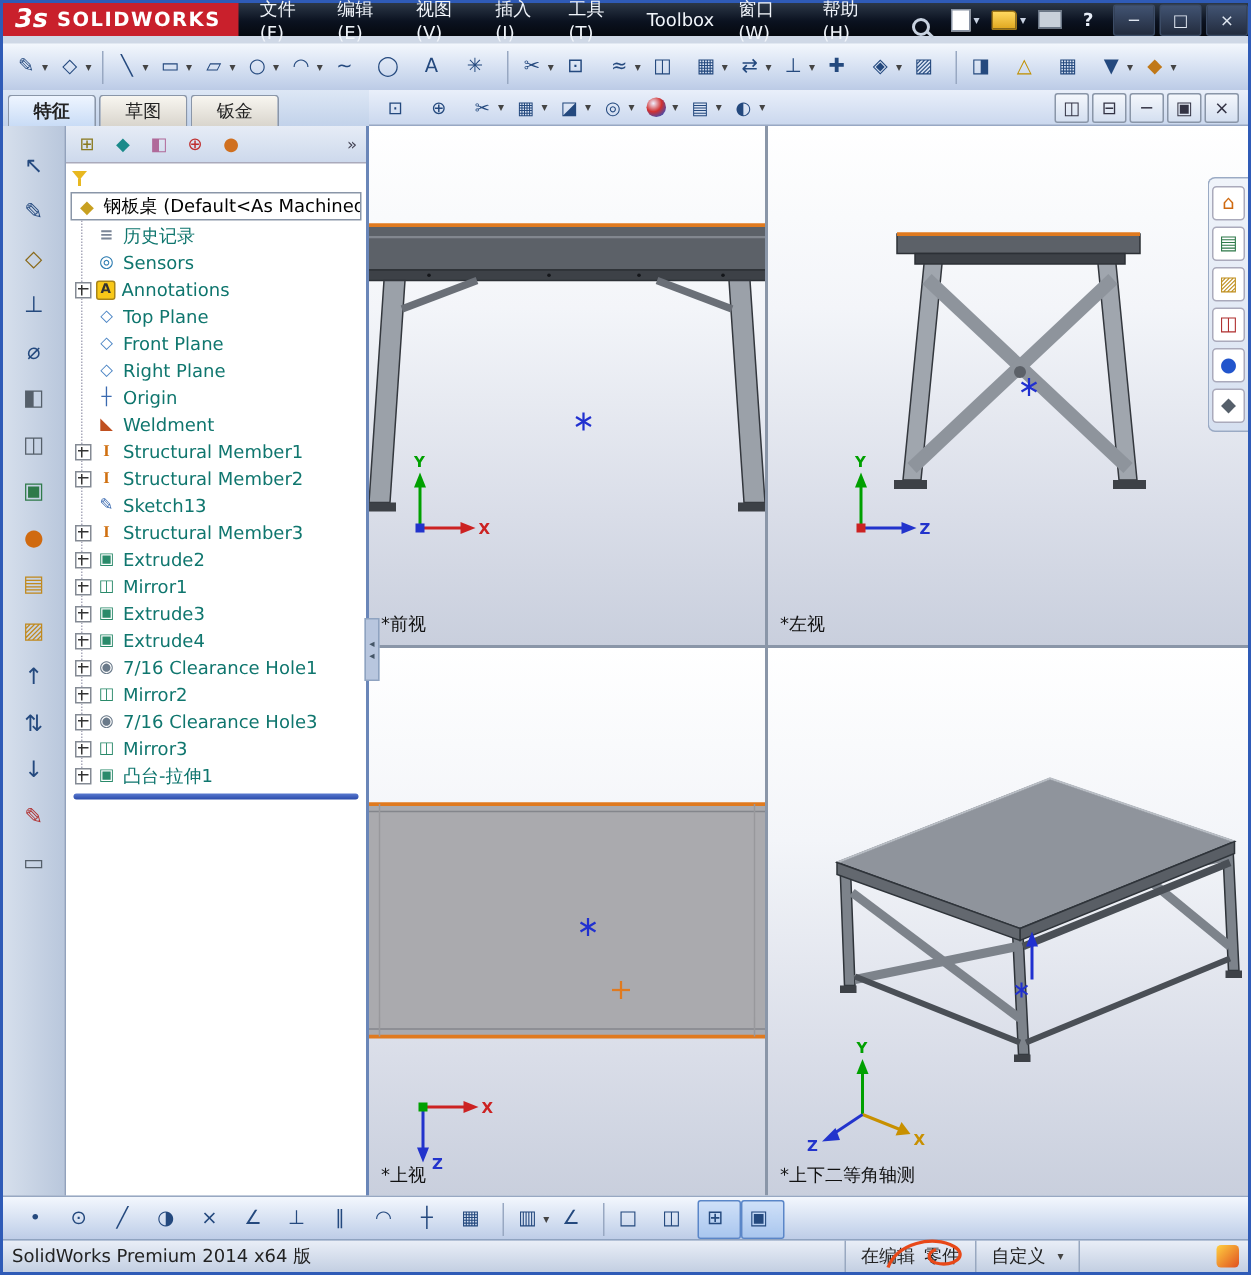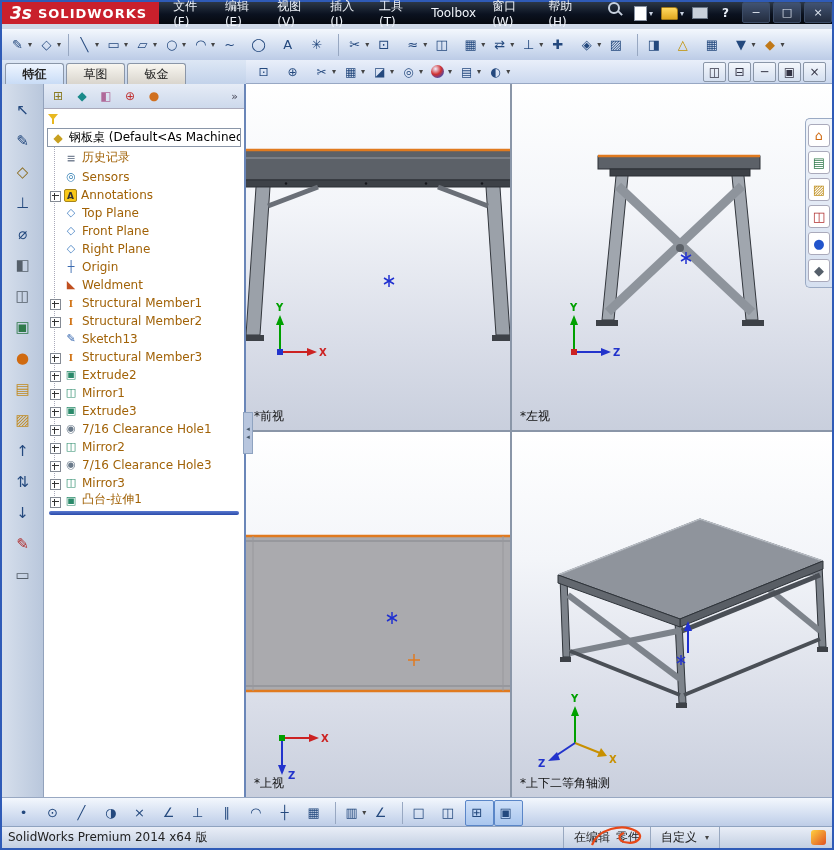--- a/index.html
+++ b/index.html
@@ -1,21 +1,21 @@
 <!DOCTYPE html>
 <html><head>
 <meta charset="utf-8">
 <style>
   html,body{margin:0;padding:0;background:#444;}
   .app{position:relative;width:834px;height:850px;overflow:hidden;
        font-family:"DejaVu Sans","Liberation Sans",sans-serif;
        background:#cfd8e6;box-shadow:inset 0 0 0 2px #2f5bb7;}
   .spacer{flex:1;}
   
-  .titlebar{position:absolute;left:2px;right:2px;top:2px;height:22px;display:flex;align-items:flex-start;
+  .titlebar{position:absolute;left:2px;right:2px;top:2px;height:22px;display:flex;align-items:flex-end;
             background:linear-gradient(#2c3848,#0b1220 55%,#05080e);}
   .logo{height:100%;display:flex;align-items:center;padding:0 12px 0 8px;background:#c9202c;color:#fff;}
   .logo-mark{font-size:17px;font-weight:bold;font-style:italic;margin-right:6px;}
   .logo-text{font-size:13px;font-weight:bold;letter-spacing:1px;}
   .menubar{display:flex;height:100%;margin-left:6px;}
   .menu-item{color:#f0f4fa;font-size:12px;padding:0 8px;display:flex;align-items:center;cursor:default;}
   .searchbtn{margin:0 10px 0 14px;display:flex;align-items:center;}
   .glass{width:8px;height:8px;border:2px solid #c8d2e0;border-radius:50%;position:relative;}
   .glass::after{content:"";position:absolute;width:6px;height:2px;background:#c8d2e0;transform:rotate(45deg);right:-5px;bottom:-2px;}
   .quickicons,.winbtns{display:flex;align-items:center;}
@@ -69,21 +69,21 @@
   .chev{margin-left:auto;font-size:11px;color:#445;padding:0 4px;}
   .treebody{position:absolute;left:0;right:0;top:24px;bottom:0;background:#fff;border-top:1px solid #aab;overflow:hidden;}
   .filterrow{height:16px;display:flex;align-items:center;padding:2px 4px 0;}
   .funnel{width:12px;height:12px;position:relative;}
   .funnel::before{content:"";position:absolute;left:0;top:1px;border-left:5px solid transparent;border-right:5px solid transparent;border-top:6px solid #e8b820;}
   .funnel::after{content:"";position:absolute;left:4px;top:6px;width:2px;height:5px;background:#e8b820;}
   .rootrow{height:17px;display:flex;align-items:center;margin:1px 3px 0 3px;padding-left:3px;
            border:1px solid #8a96a8;background:#fff;font-size:12px;white-space:nowrap;overflow:hidden;}
   .treelist{position:relative;padding-top:1px;}
   .treelist::before{content:"";position:absolute;left:10px;top:0;bottom:4px;border-left:1px dotted #aab;}
-  .tree-row{height:18px;display:flex;align-items:flex-end;padding-left:6px;font-size:12px;color:#a16207;white-space:nowrap;overflow:hidden;position:relative;}
+  .tree-row{height:18px;display:flex;align-items:center;padding-left:6px;font-size:12px;color:#0f766e;white-space:nowrap;overflow:hidden;position:relative;}
   .expbox{flex:none;width:9px;height:9px;border:1px solid #848a94;background:#fff;margin-right:3px;position:relative;}
   .expbox::before{content:"";position:absolute;left:1px;right:1px;top:3px;height:1px;background:#333;}
   .expbox::after{content:"";position:absolute;top:1px;bottom:1px;left:3px;width:1px;background:#333;}
   .ticon{flex:none;display:inline-flex;align-items:center;justify-content:center;width:14px;height:14px;margin-right:4px;font-size:11px;line-height:14px;}
   .tlabel{white-space:nowrap;overflow:hidden;}
   .i-history::before{content:"≡";color:#7a8596;font-weight:bold;}
   .i-sensors::before{content:"◎";color:#2a7ab0;}
   .i-annotations{background:#f8c818;border:1px solid #a8851a;width:11px;height:11px;border-radius:2px;}
   .i-annotations::before{content:"A";font-size:9px;font-weight:bold;color:#333;}
   .i-cutlist::before{content:"▤";color:#3a6ab0;}
@@ -568,20 +568,25 @@
             <span class="ticon i-mirror"></span>
             <span class="tlabel">Mirror1</span>
           </div>
 
           <div class="tree-row">
             <span class="expbox"></span>
             <span class="ticon i-extrude"></span>
             <span class="tlabel">Extrude3</span>
           </div>
 
+          <div class="tree-row">
+            <span class="expbox"></span>
+            <span class="ticon i-extrude"></span>
+            <span class="tlabel">Extrude4</span>
+          </div>
 
           <div class="tree-row">
             <span class="expbox"></span>
             <span class="ticon i-hole"></span>
             <span class="tlabel">7/16 Clearance Hole1</span>
           </div>
 
           <div class="tree-row">
             <span class="expbox"></span>
             <span class="ticon i-mirror"></span>

